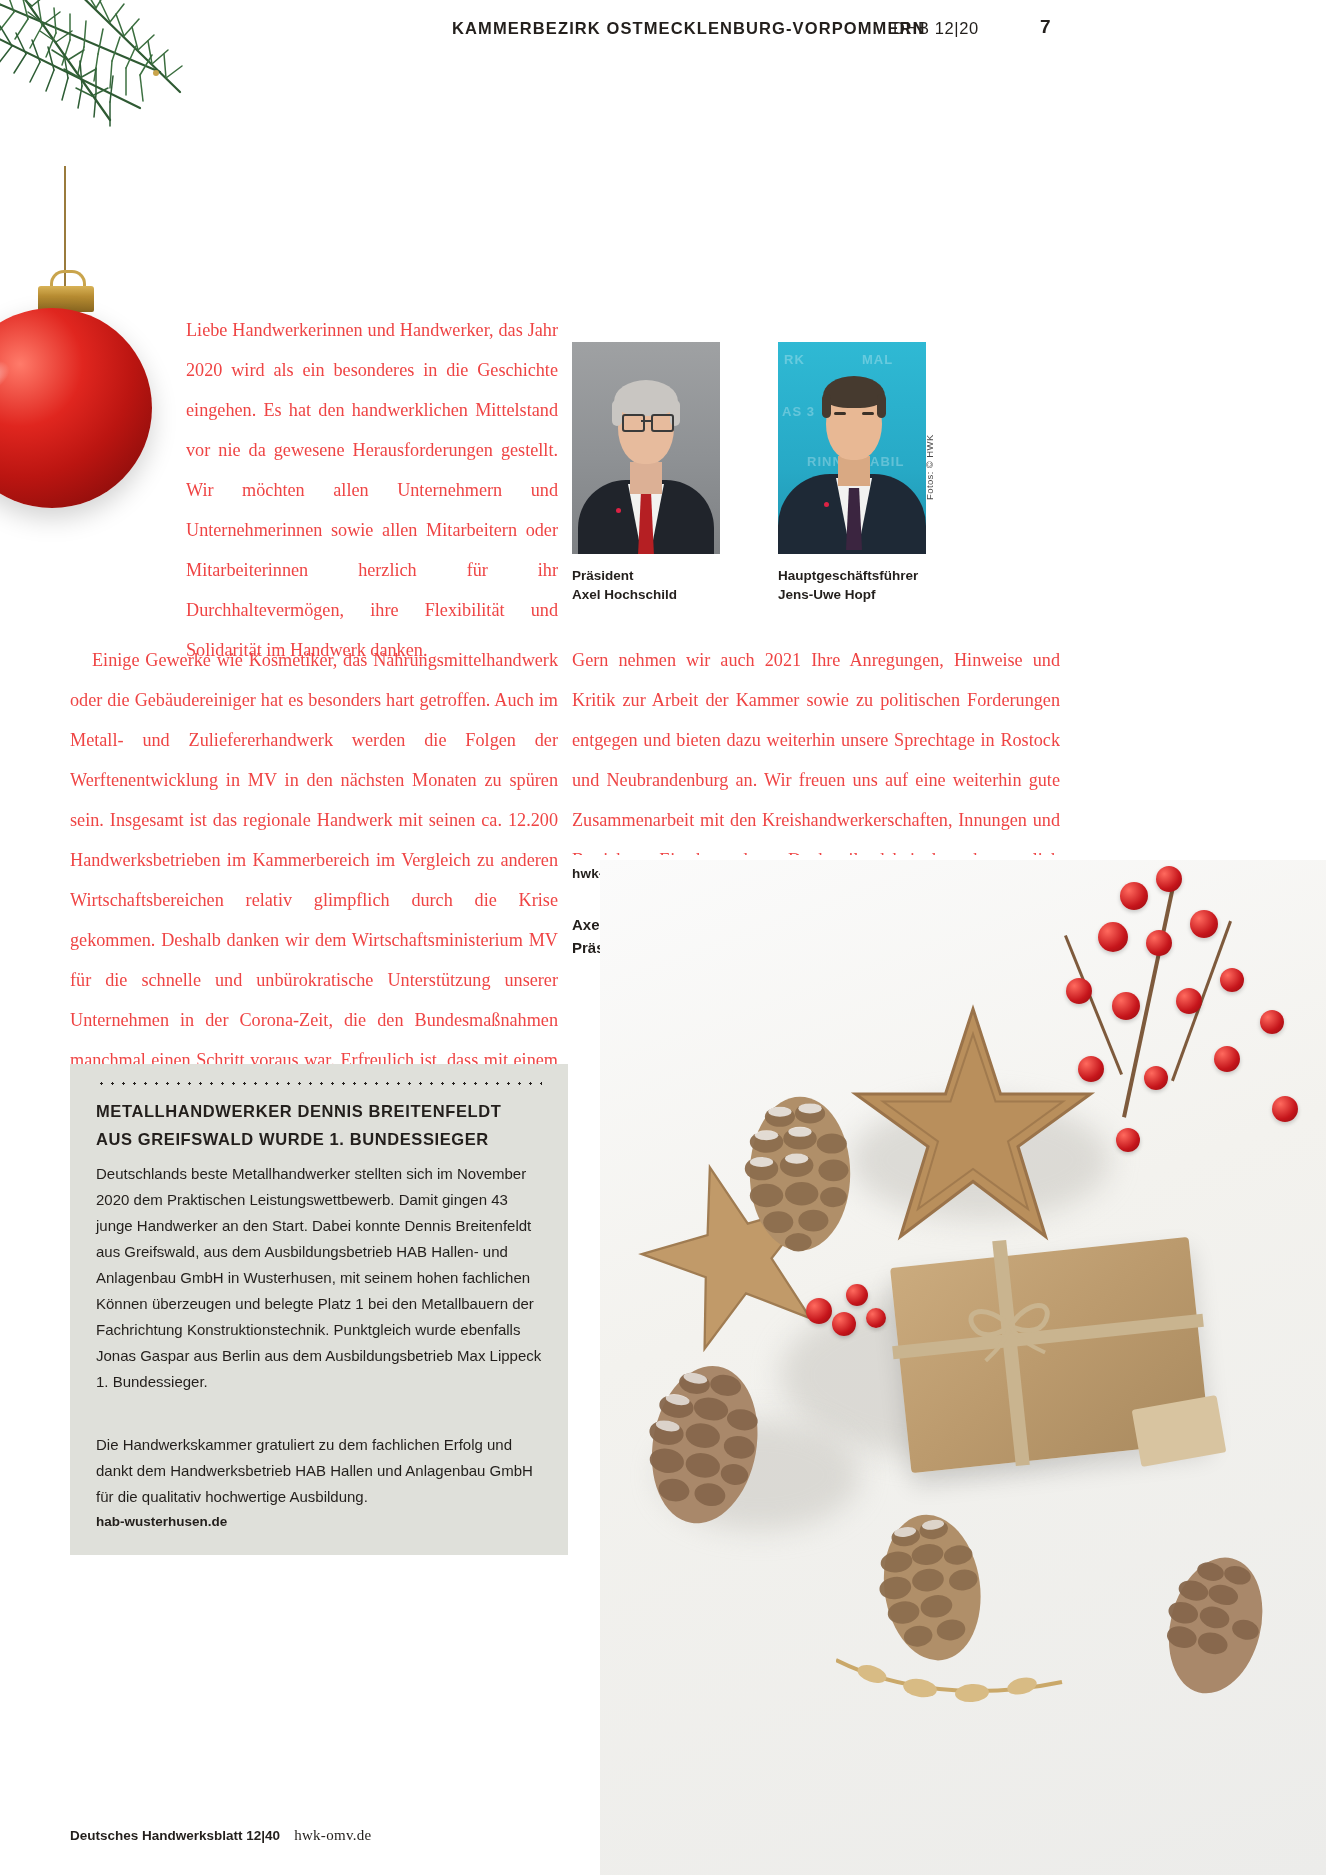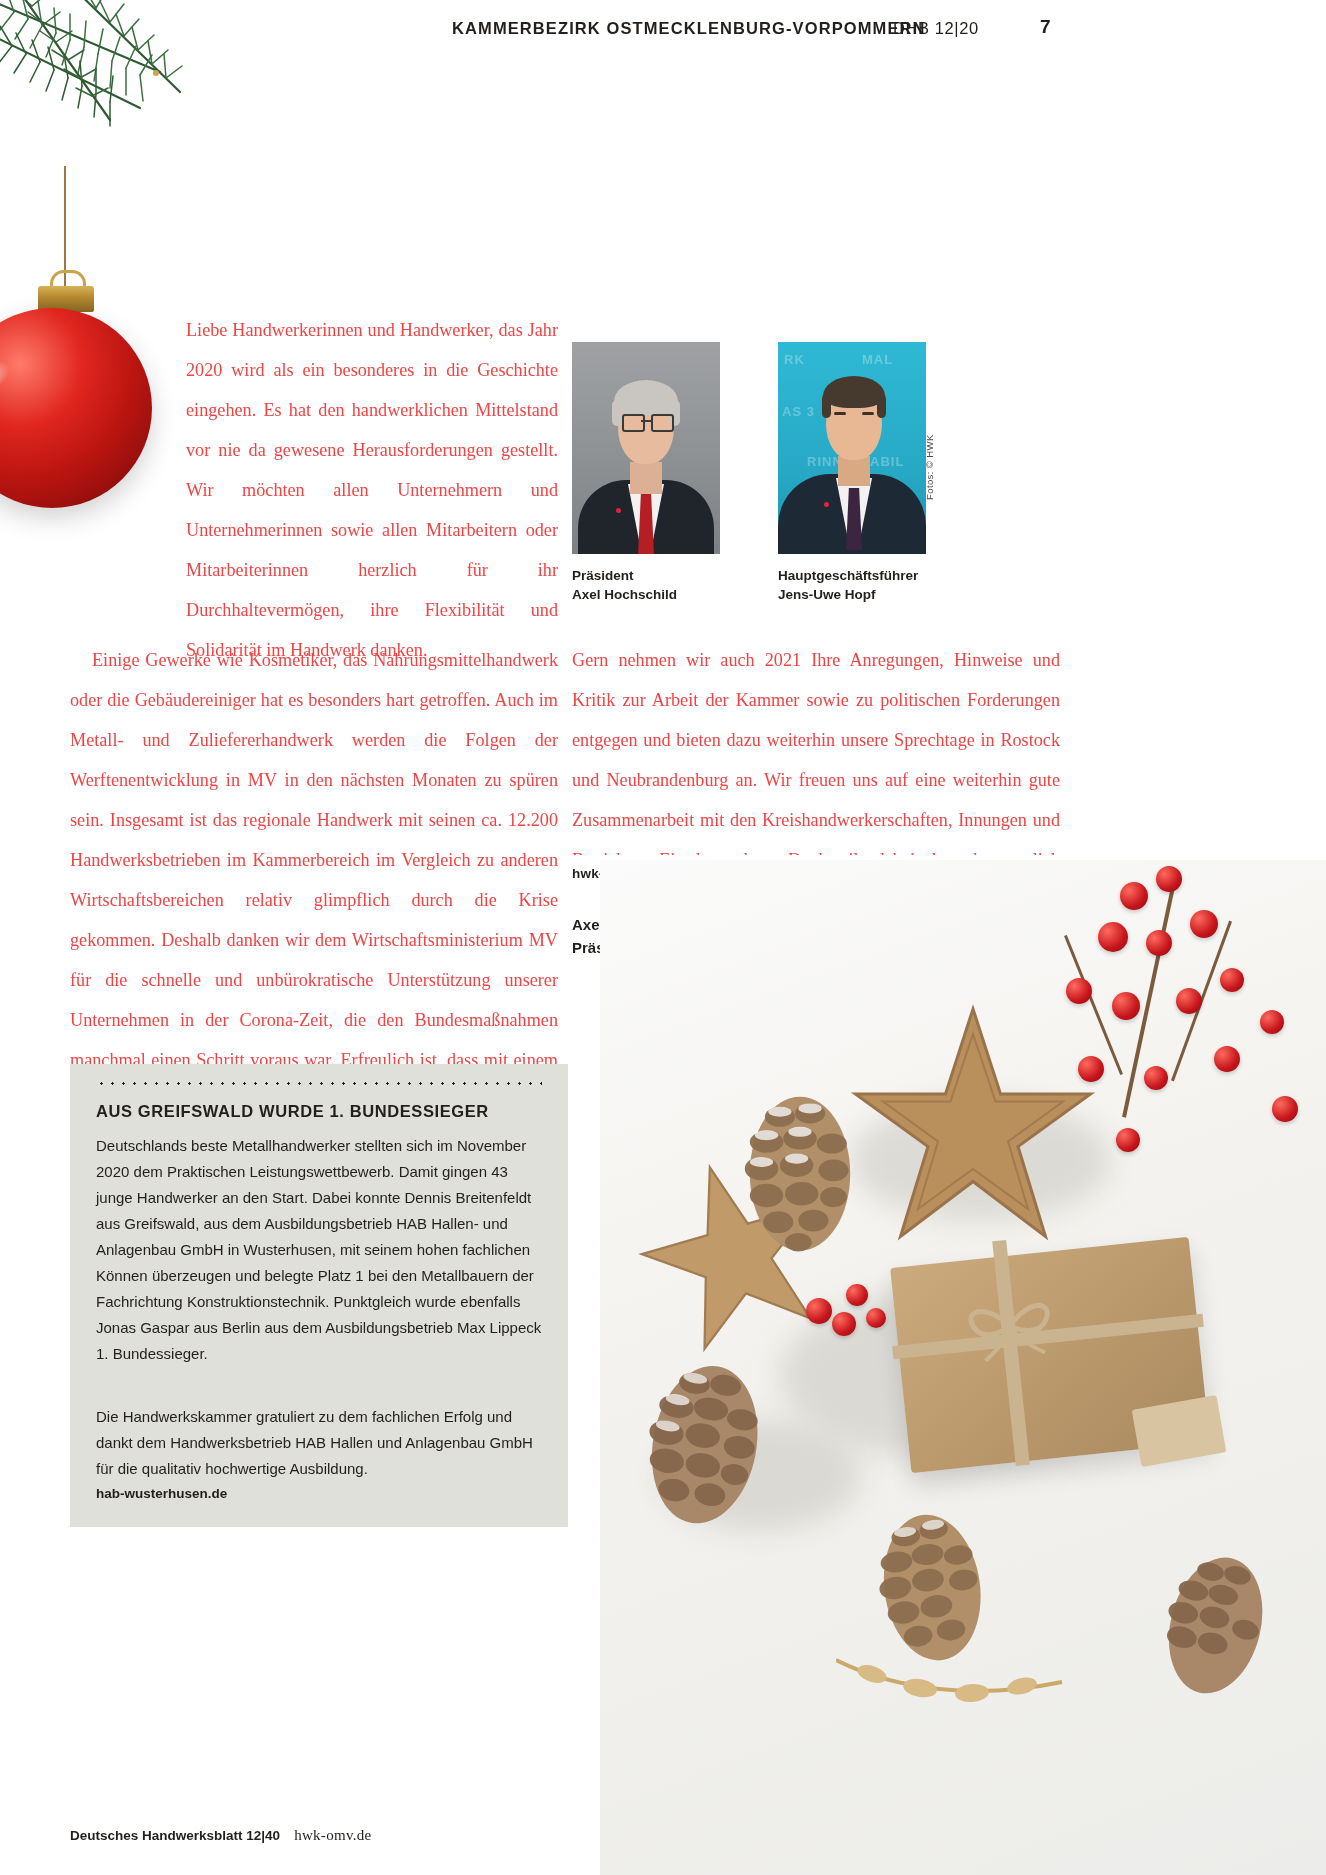--- a/index.html
+++ b/index.html
@@ -551,20 +551,21 @@
           <ellipse cx="186" cy="66" rx="15" ry="8" transform="rotate(-14 186 66)"></ellipse>
         </g>
       </svg>
     </div>
   </div>
 
   <div class="boxwrap">
     <div class="boxpad">
       <div class="dotline"></div>
       <div class="boxtitle">
+        <div>METALLHANDWERKER DENNIS BREITENFELDT</div>
         <div>AUS GREIFSWALD WURDE 1. BUNDESSIEGER</div>
       </div>
       <div class="boxbody">
         <p>Deutschlands beste Metallhandwerker stellten sich im November 2020 dem Praktischen Leistungswettbewerb. Damit gingen 43 junge Handwerker an den Start. Dabei konnte Dennis Breitenfeldt aus Greifswald, aus dem Ausbildungsbetrieb HAB Hallen- und Anlagenbau GmbH in Wusterhusen, mit seinem hohen fachlichen Können überzeugen und belegte Platz 1 bei den Metallbauern der Fachrichtung Konstruktionstechnik. Punktgleich wurde ebenfalls Jonas Gaspar aus Berlin aus dem Ausbildungsbetrieb Max Lippeck 1. Bundessieger.</p>
         <p class="gap">Die Handwerkskammer gratuliert zu dem fachlichen Erfolg und dankt dem Handwerksbetrieb HAB Hallen und Anlagenbau GmbH für die qualitativ hochwertige Ausbildung.</p>
       </div>
       <div class="boxurl">hab-wusterhusen.de</div>
     </div>
   </div>
 

